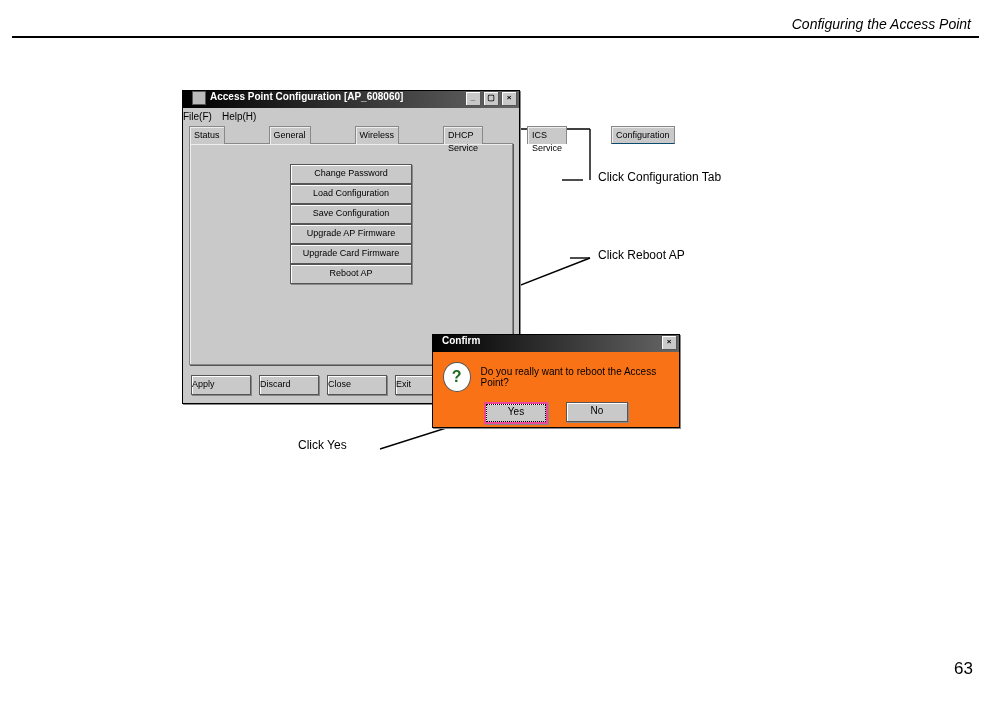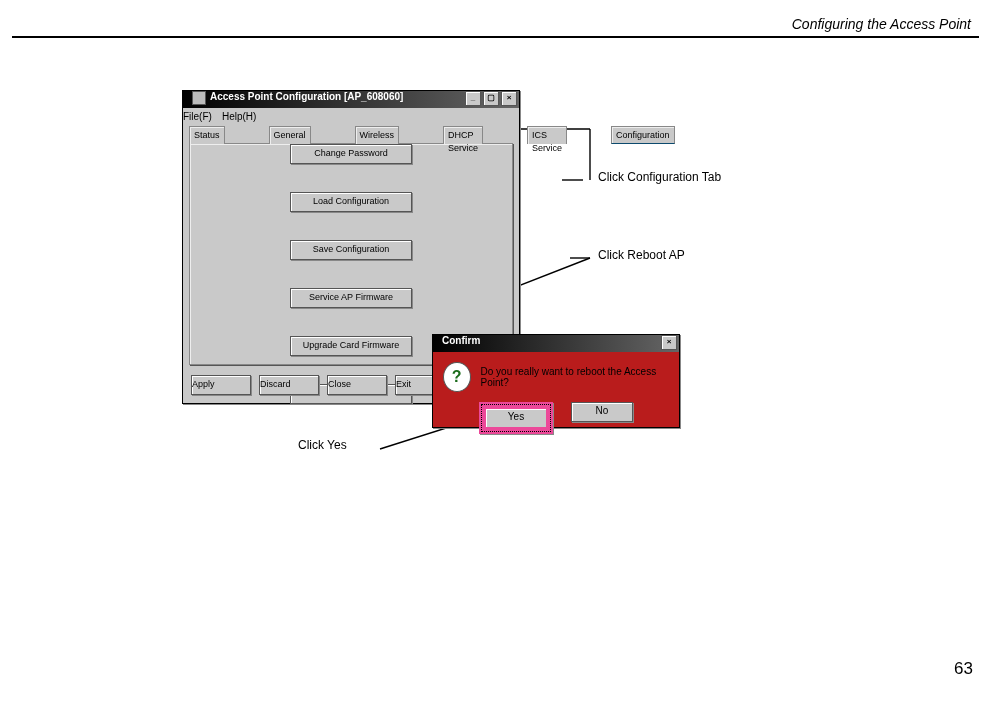--- a/index.html
+++ b/index.html
@@ -101,24 +101,25 @@
     z-index: 2;
   }
   .tab-body {
     border: 1px solid #888;
     box-shadow: inset 1px 1px 0 #eee, 1px 1px 0 #555;
     height: 220px;
     background: #c9c9c9;
     margin-top: -1px;
   }
   .action-list {
+    padding-top: 20px;
     display: flex;
     flex-direction: column;
     align-items: center;
-    gap: 28px;
+    gap: 0;
   }
   .action-btn {
     width: 120px;
     height: 18px;
     background: #c9c9c9;
     border: 1px solid #555;
     box-shadow: inset 1px 1px 0 #fff, 1px 1px 0 #888;
     font-size: 9px;
     line-height: 16px;
     text-align: center;
@@ -141,21 +142,21 @@
     line-height: 16px;
   }
   
   .confirm-window {
     position: absolute;
     left: 432px;
     top: 334px;
     width: 246px;
     height: 92px;
     border: 1px solid #000;
-    background: #b91c1c;
+    background: #f97316;
     box-shadow: 1px 1px 0 #888;
   }
   .confirm-body {
     display: flex;
     padding: 10px;
     align-items: center;
     font-size: 10px;
   }
   .confirm-icon {
     width: 28px;
@@ -183,21 +184,21 @@
     background: #c9c9c9;
     border: 1px solid #555;
     box-shadow: inset 1px 1px 0 #fff, 1px 1px 0 #888;
     font-size: 10px;
     text-align: center;
     line-height: 16px;
   }
   .confirm-btn.default {
     outline: 1px dotted #000;
     outline-offset: -3px;
-    border: 7px solid #ec4899;
+    border: 2px solid #ec4899;
   }
   
   .callout {
     position: absolute;
     font-size: 12px;
   }
   svg.lines {
     position: absolute;
     left: 0;
     top: 0;
@@ -246,21 +247,21 @@
       <div class="tab">Wireless</div>
       <div class="tab">DHCP Service</div>
       <div class="tab">ICS Service</div>
       <div class="tab active">Configuration</div>
     </div>
     <div class="tab-body">
       <div class="action-list">
         <div class="action-btn">Change Password</div>
         <div class="action-btn">Load Configuration</div>
         <div class="action-btn">Save Configuration</div>
-        <div class="action-btn">Service AP Firmware</div>
+        <div class="action-btn">Upgrade AP Firmware</div>
         <div class="action-btn">Upgrade Card Firmware</div>
         <div class="action-btn">Reboot AP</div>
       </div>
     </div>
   </div>
   <div class="bottom-buttons">
     <div class="bottom-btn">Apply</div>
     <div class="bottom-btn">Discard</div>
     <div class="bottom-btn">Close</div>
     <div class="bottom-btn">Exit</div>

